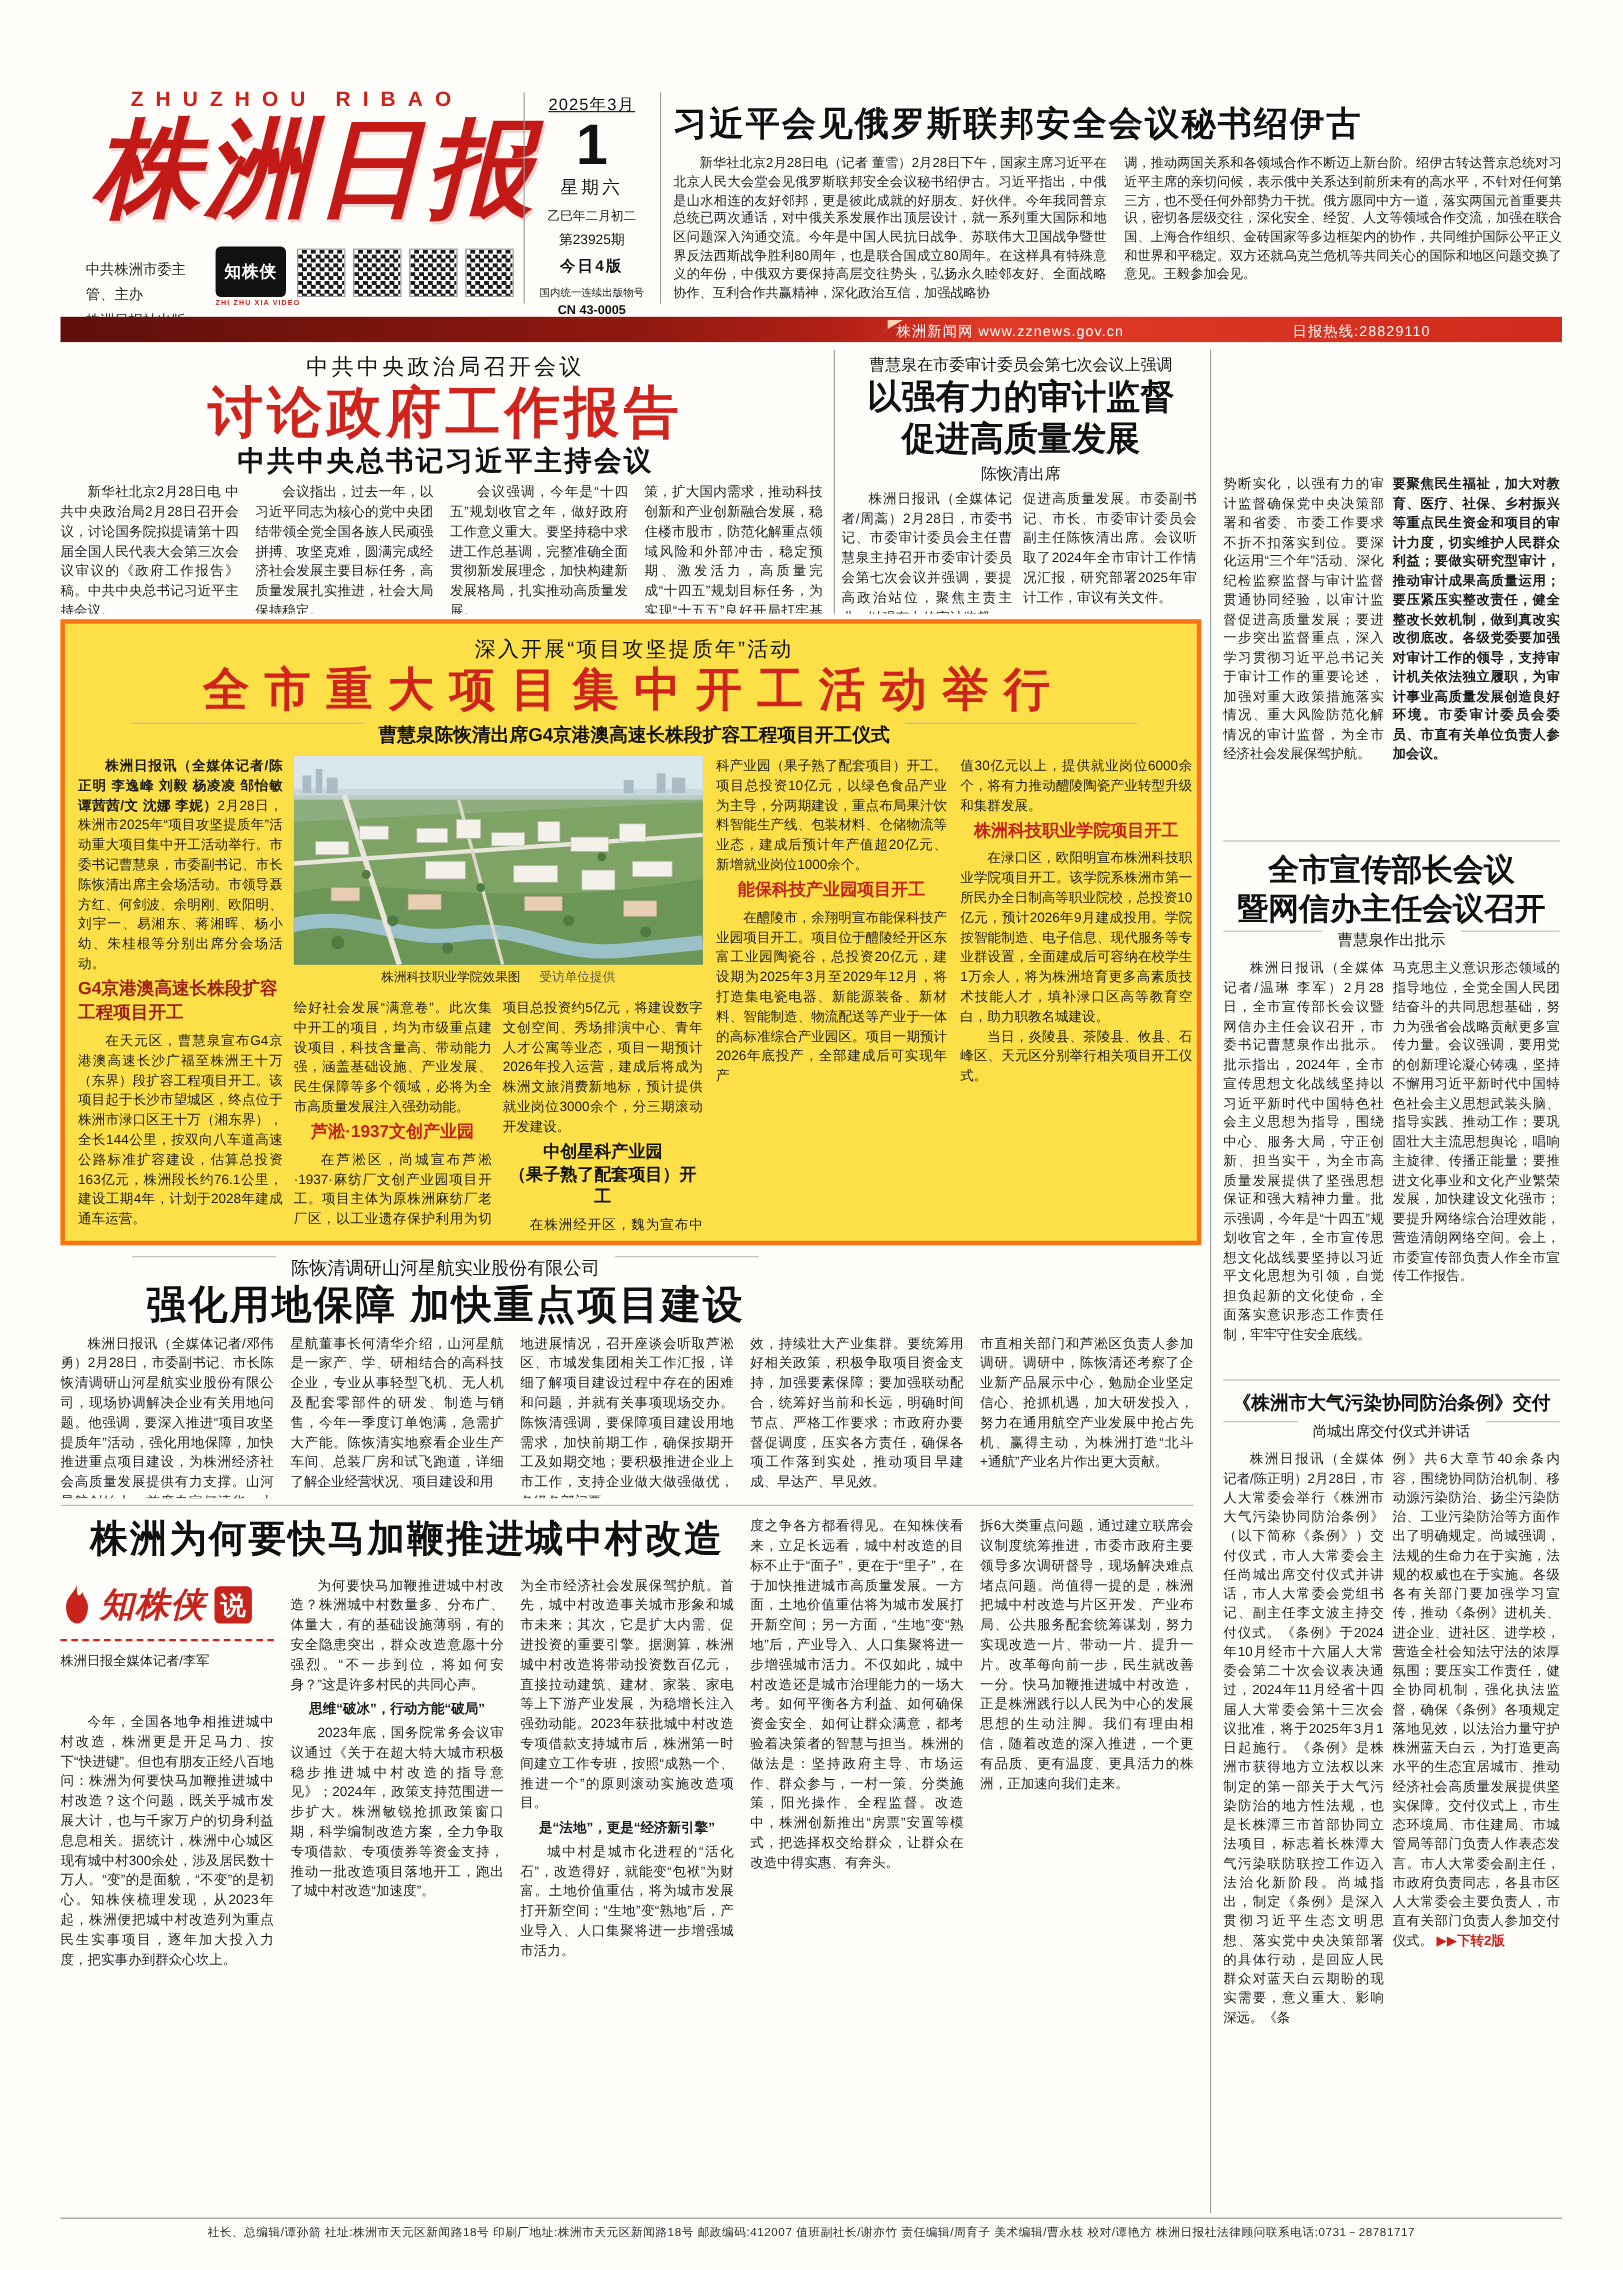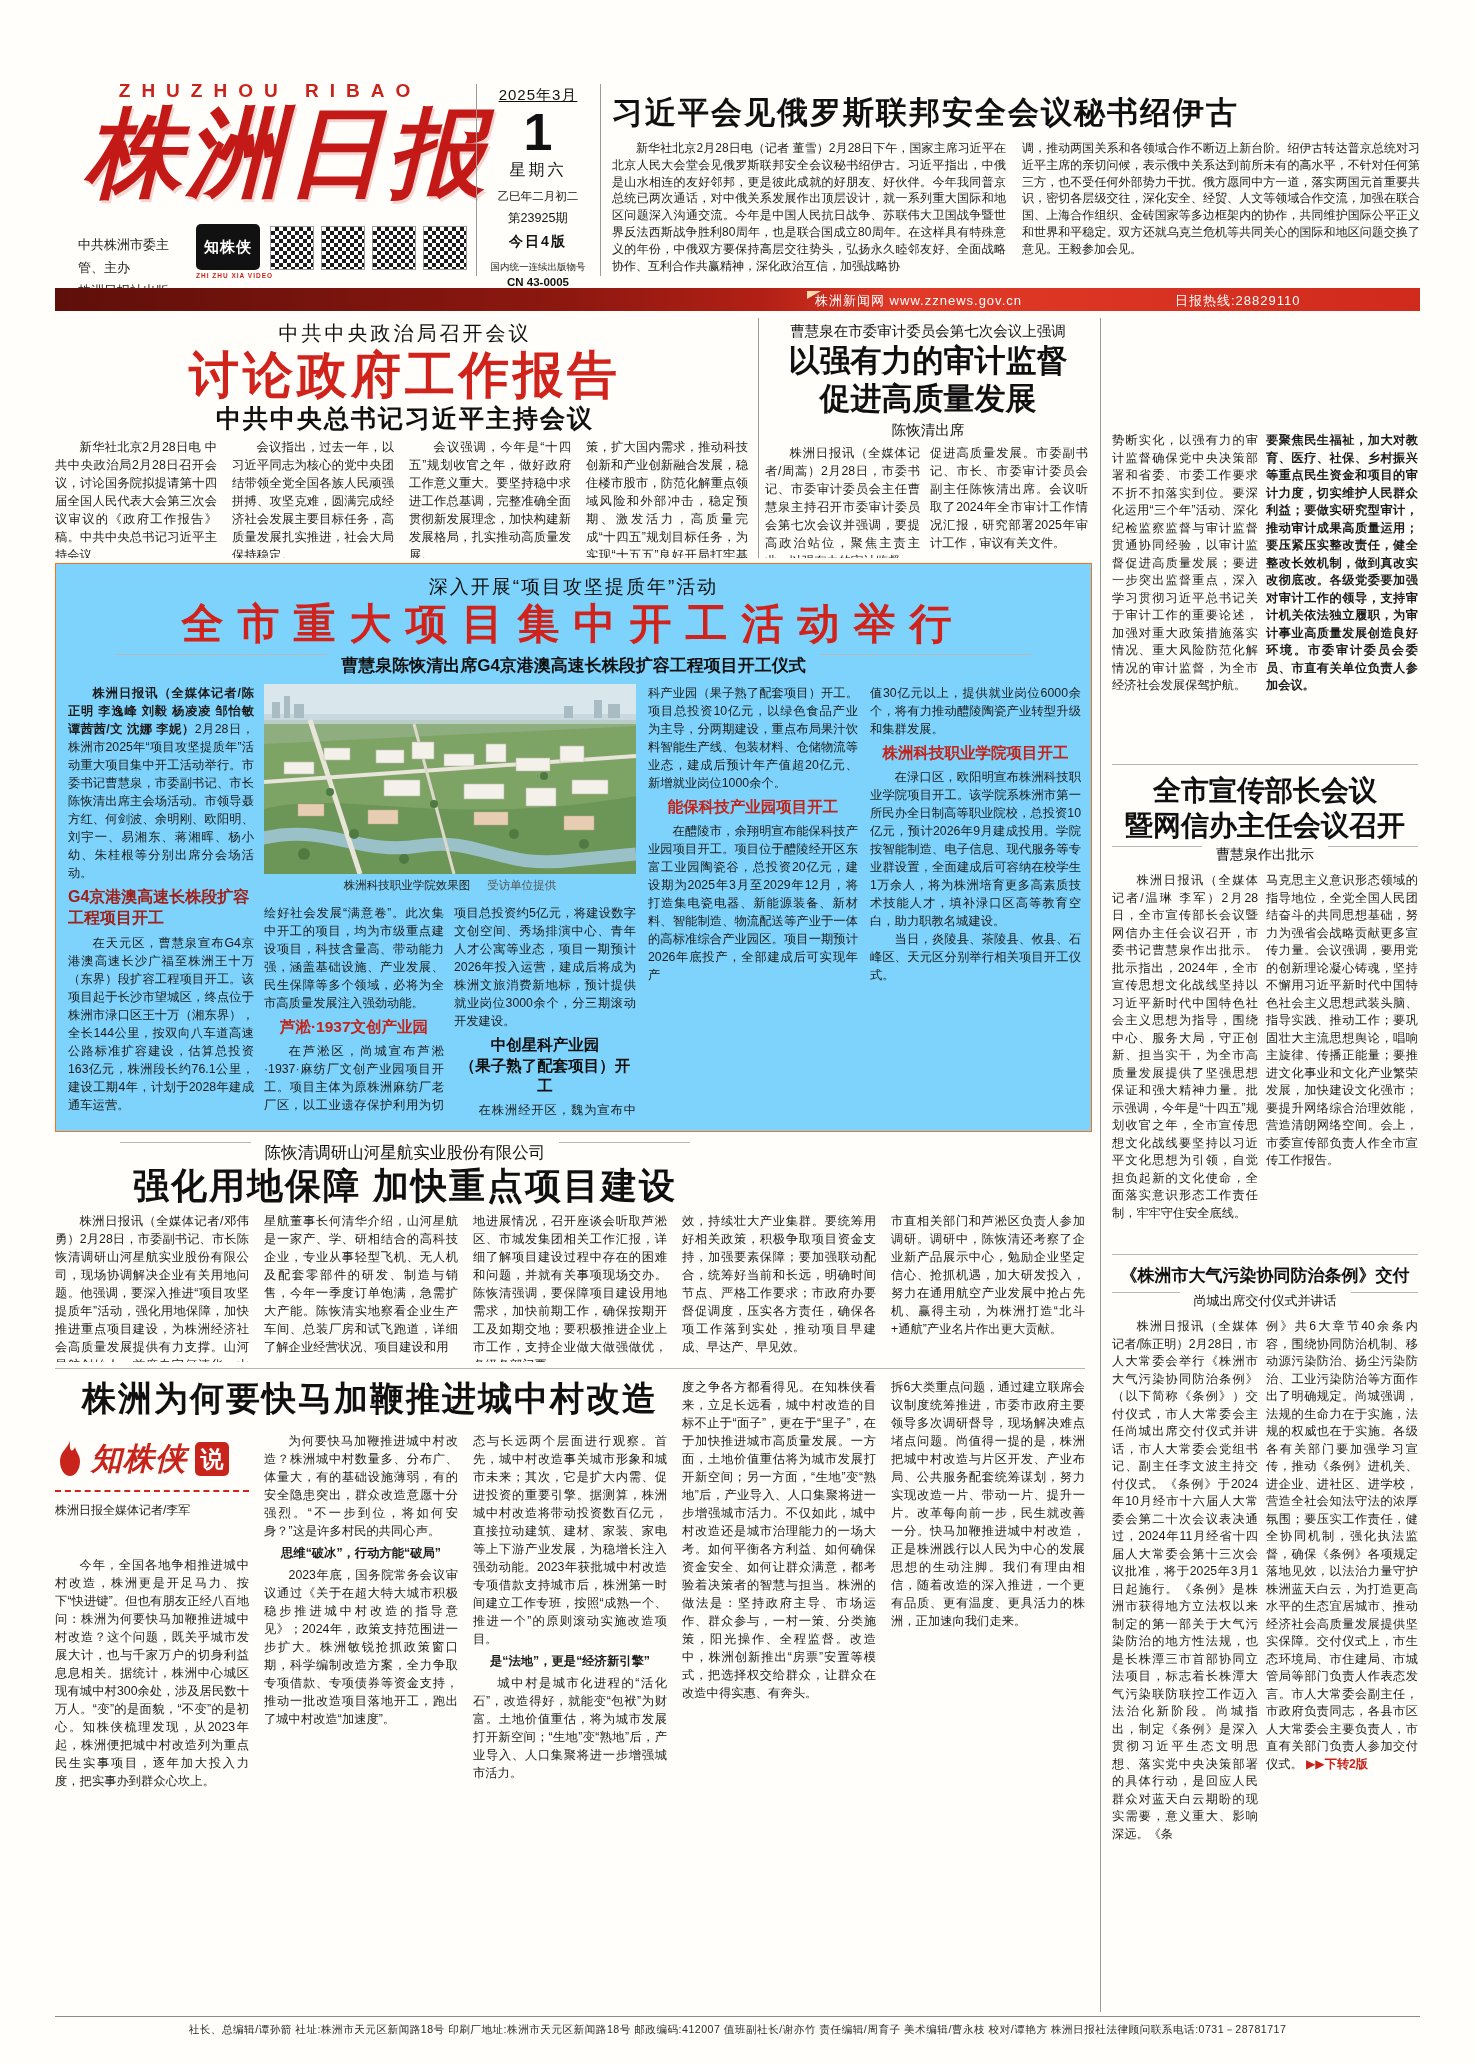--- a/index.html
+++ b/index.html
@@ -49,21 +49,21 @@
   .flank::before, .flank::after { content:""; flex:1; border-top:1px solid #b8b8b8; }
 
   
   .bt { font-size:12.3px; line-height:18px; text-align:justify; color:#1b1b1b; overflow:hidden; }
   .bt-sm { font-size:12px; line-height:16.8px; text-align:justify; color:#1b1b1b; overflow:hidden; }
   .rail { font-size:12.2px; line-height:17.5px; text-align:justify; color:#1b1b1b; overflow:hidden; }
   .ind { text-indent:2em; }
   .jump { color:#c8241c; font-weight:bold; }
 
   
-  .featbox { border:1px solid #f97316; background:#7dd3fc; }
+  .featbox { border:4px solid #f97316; background:#fde047; }
   .feat-sub { color:#c3231a; font-weight:bold; font-size:15.5px; text-align:center; line-height:1.3; margin:5px 0; }
   .feat-sub.left { text-align:left; color:#a0201a; font-size:16px; }
   .feat-sub.black { color:#101010; }
   .caption { font-size:11.5px; color:#222; text-align:center; }
   .caption .credit { color:#555; margin-left:14px; }
 
   
   .zzx { border-bottom:2px dashed #d0231c; display:flex; align-items:center; gap:8px; padding:14px 6px 10px 2px; }
   .zzx-name { color:#c8241c; font-size:31px; font-weight:900; font-style:italic; letter-spacing:1px;
               font-family:"DejaVu Serif","Liberation Serif",serif; }
@@ -287,21 +287,21 @@
 
   <div class="abs bt ind" style="left:55px;top:1556px;width:194px;height:454px;">今年，全国各地争相推进城中村改造，株洲更是开足马力、按下“快进键”。但也有朋友正经八百地问：株洲为何要快马加鞭推进城中村改造？这个问题，既关乎城市发展大计，也与千家万户的切身利益息息相关。据统计，株洲中心城区现有城中村300余处，涉及居民数十万人。“变”的是面貌，“不变”的是初心。知株侠梳理发现，从2023年起，株洲便把城中村改造列为重点民生实事项目，逐年加大投入力度，把实事办到群众心坎上。</div>
 
   <div class="abs bt" style="left:264px;top:1432px;width:194px;height:578px;">
     <p class="ind">为何要快马加鞭推进城中村改造？株洲城中村数量多、分布广、体量大，有的基础设施薄弱，有的安全隐患突出，群众改造意愿十分强烈。“不一步到位，将如何安身？”这是许多村民的共同心声。</p>
     <p style="font-weight:bold;text-align:center;margin:4px 0;">思维“破冰”，行动方能“破局”</p>
     <p class="ind">2023年底，国务院常务会议审议通过《关于在超大特大城市积极稳步推进城中村改造的指导意见》；2024年，政策支持范围进一步扩大。株洲敏锐抢抓政策窗口期，科学编制改造方案，全力争取专项借款、专项债券等资金支持，推动一批改造项目落地开工，跑出了城中村改造“加速度”。</p>
   </div>
 
   <div class="abs bt" style="left:473px;top:1432px;width:194px;height:578px;">
-    <p>态与长远两个层面进行观察。首先，城中村改造事关城市形象和城市未来；其次，它是扩大内需、促进投资的重要引擎。据测算，株洲城中村改造将带动投资数百亿元，直接拉动建筑、建材、家装、家电等上下游产业发展，为稳增长注入强劲动能。2023年获批城中村改造专项借款支持城市后，株洲第一时间建立工作专班，按照“成熟一个、推进一个”的原则滚动实施改造项目。</p>
+    <p>为全市经济社会发展保驾护航。首先，城中村改造事关城市形象和城市未来；其次，它是扩大内需、促进投资的重要引擎。据测算，株洲城中村改造将带动投资数百亿元，直接拉动建筑、建材、家装、家电等上下游产业发展，为稳增长注入强劲动能。2023年获批城中村改造专项借款支持城市后，株洲第一时间建立工作专班，按照“成熟一个、推进一个”的原则滚动实施改造项目。</p>
     <p style="font-weight:bold;text-align:center;margin:4px 0;">是“法地”，更是“经济新引擎”</p>
     <p class="ind">城中村是城市化进程的“活化石”，改造得好，就能变“包袱”为财富。土地价值重估，将为城市发展打开新空间；“生地”变“熟地”后，产业导入、人口集聚将进一步增强城市活力。</p>
   </div>
 
   <div class="abs bt" style="left:682px;top:1378px;width:194px;height:632px;">度之争各方都看得见。在知株侠看来，立足长远看，城中村改造的目标不止于“面子”，更在于“里子”，在于加快推进城市高质量发展。一方面，土地价值重估将为城市发展打开新空间；另一方面，“生地”变“熟地”后，产业导入、人口集聚将进一步增强城市活力。不仅如此，城中村改造还是城市治理能力的一场大考。如何平衡各方利益、如何确保资金安全、如何让群众满意，都考验着决策者的智慧与担当。株洲的做法是：坚持政府主导、市场运作、群众参与，一村一策、分类施策，阳光操作、全程监督。改造中，株洲创新推出“房票”安置等模式，把选择权交给群众，让群众在改造中得实惠、有奔头。</div>
   <div class="abs bt" style="left:891px;top:1378px;width:194px;height:632px;">拆6大类重点问题，通过建立联席会议制度统筹推进，市委市政府主要领导多次调研督导，现场解决难点堵点问题。尚值得一提的是，株洲把城中村改造与片区开发、产业布局、公共服务配套统筹谋划，努力实现改造一片、带动一片、提升一片。改革每向前一步，民生就改善一分。快马加鞭推进城中村改造，正是株洲践行以人民为中心的发展思想的生动注脚。我们有理由相信，随着改造的深入推进，一个更有品质、更有温度、更具活力的株洲，正加速向我们走来。</div>
 
   <div class="abs hline" style="left:55px;top:2016px;width:1365px;background:#8a8a8a;"></div>
   <div class="abs footer-line" style="left:55px;top:2023px;width:1365px;">社长、总编辑/谭孙箭  社址:株洲市天元区新闻路18号  印刷厂地址:株洲市天元区新闻路18号  邮政编码:412007  值班副社长/谢亦竹  责任编辑/周育子  美术编辑/曹永枝  校对/谭艳方  株洲日报社法律顾问联系电话:0731－28781717</div>
 

